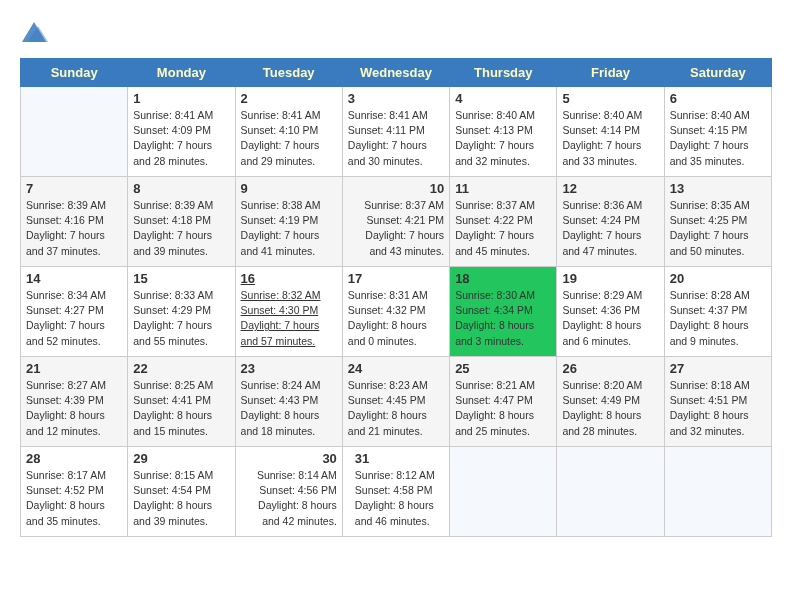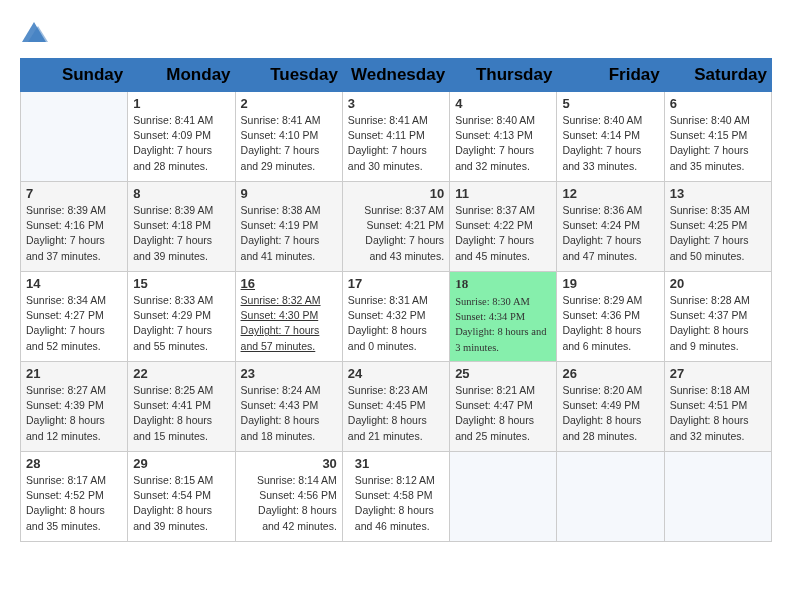--- a/index.html
+++ b/index.html
@@ -44,25 +44,25 @@
       font-size: 15px;
       color: #444;
     }
     table {
       width: 100%;
       border-collapse: collapse;
       table-layout: fixed;
     }
     th {
       background-color: #3a7abf;
-      color: #000000;
-      font-size: 17px;
+      color: #fef9c3;
+      font-size: 13px;
       font-weight: bold;
       padding: 6px 4px;
-      text-align: right;
+      text-align: center;
       border: 1px solid #3a7abf;
     }
     td {
       vertical-align: top;
       border: 1px solid #ccc;
       padding: 4px 5px;
       font-size: 11px;
       color: #333;
       height: 90px;
     }
@@ -184,21 +184,21 @@
           <div class="day-info">Sunrise: 8:33 AM<br>Sunset: 4:29 PM<br>Daylight: 7 hours and 55 minutes.</div>
         </td>
         <td style="background-color: rgb(255, 255, 255); text-decoration: underline;">
           <span class="day-number">16</span>
           <div class="day-info">Sunrise: 8:32 AM<br>Sunset: 4:30 PM<br>Daylight: 7 hours and 57 minutes.</div>
         </td>
         <td style="background-color: rgb(255, 255, 255);">
           <span class="day-number">17</span>
           <div class="day-info">Sunrise: 8:31 AM<br>Sunset: 4:32 PM<br>Daylight: 8 hours and 0 minutes.</div>
         </td>
-        <td style="background-color: #86efac; font-family: Liberation Serif, serif;">
+        <td style="background-color: #22c55e;">
           <span class="day-number">18</span>
           <div class="day-info">Sunrise: 8:30 AM<br>Sunset: 4:34 PM<br>Daylight: 8 hours and 3 minutes.</div>
         </td>
         <td style="background-color: rgb(255, 255, 255);">
           <span class="day-number">19</span>
           <div class="day-info">Sunrise: 8:29 AM<br>Sunset: 4:36 PM<br>Daylight: 8 hours and 6 minutes.</div>
         </td>
         <td style="background-color: rgb(255, 255, 255);">
           <span class="day-number">20</span>
           <div class="day-info">Sunrise: 8:28 AM<br>Sunset: 4:37 PM<br>Daylight: 8 hours and 9 minutes.</div>

